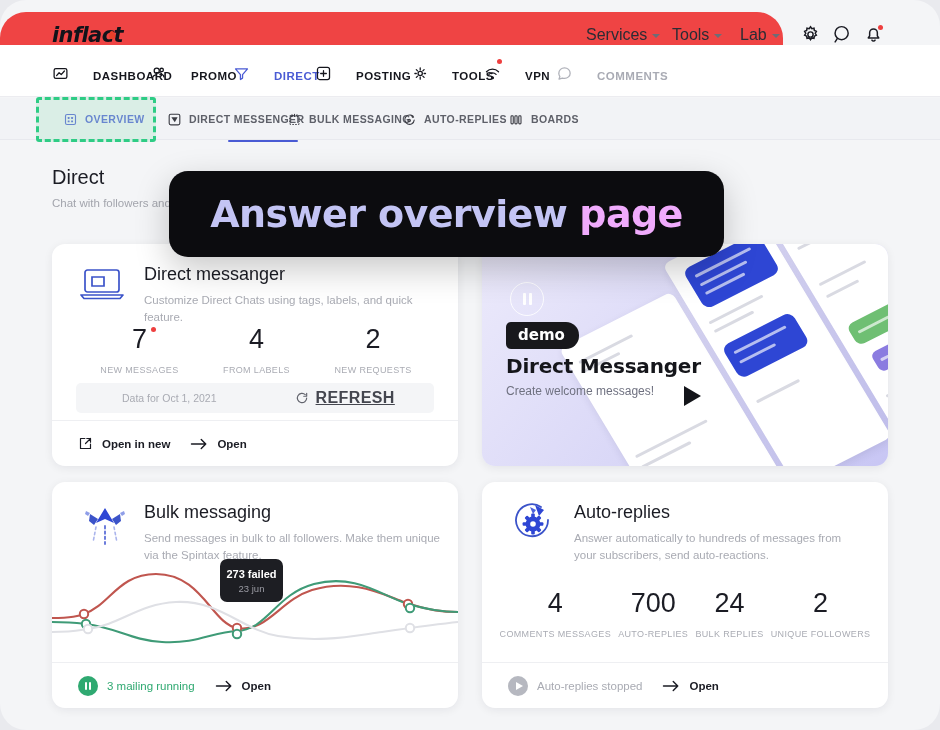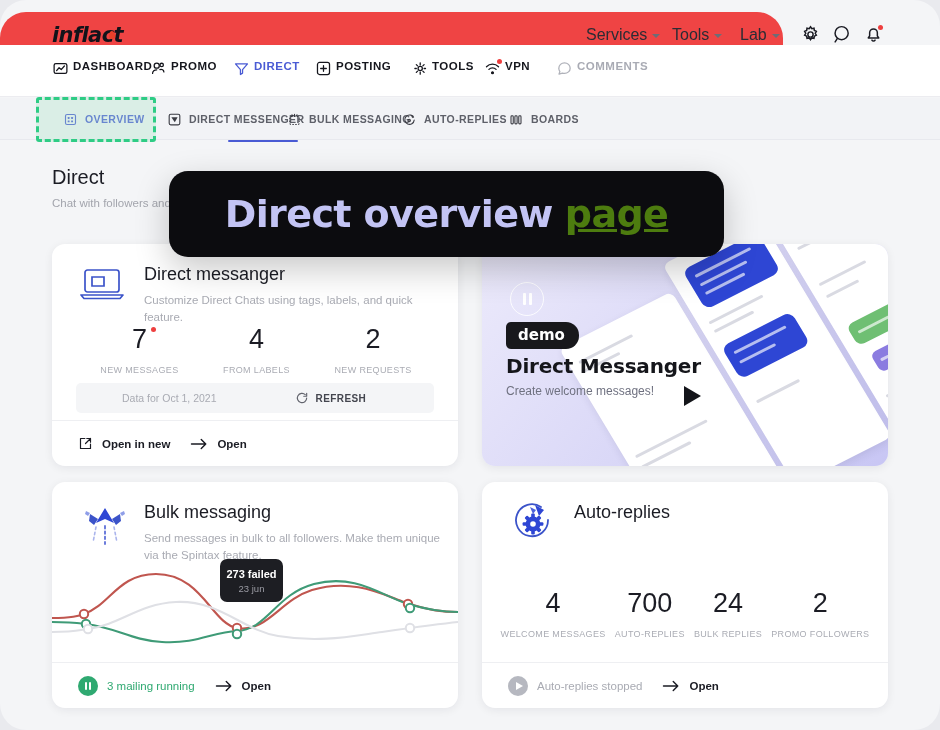--- a/index.html
+++ b/index.html
@@ -49,21 +49,21 @@
   #ico-search { left: 832px; }
   #ico-bell { left: 863px; }
   .bell-dot { position: absolute; right: 1px; top: 1px; width: 5px; height: 5px; border-radius: 50%; background: #ee3f3f; }
 
   
   #mainnav {
     position: absolute; left: 0; top: 45px; width: 940px; height: 52px;
     background: #ffffff; border-bottom: 1px solid #ececf0;
   }
   .nav-item {
-    position: absolute; top: 15px; display: flex; align-items: flex-start; gap: 4px;
+    position: absolute; top: 15px; display: flex; align-items: flex-end; gap: 24px;
     cursor: pointer; height: 22px;
   }
   .nav-item .nl {
     font-size: 11.5px; font-weight: bold; letter-spacing: 0.5px; color: #15161d;
   }
   .nav-item.active .nl { color: #4a5bd4; }
   .nav-item.muted .nl { color: #a9abb4; }
   .nav-ul { position: absolute; height: 2px; background: #4a5bd4; border-radius: 2px; }
   #badge-trial {
     position: absolute; left: 750px; top: 62px;
@@ -101,21 +101,21 @@
     background: #0c0c0f; border-radius: 19px;
     display: flex; align-items: center; justify-content: center;
     box-shadow: 0 12px 34px rgba(0,0,0,0.22);
     z-index: 40;
   }
   #banner .bt {
     font-size: 38px; font-weight: bold; letter-spacing: -0.6px;
     font-family: "DejaVu Sans", sans-serif;
   }
   #banner .b1 { color: #c3c4f4; }
-  #banner .b2 { color: #4d7c0f; text-decoration: underline; }
+  #banner .b2 { color: #f0abfc; }
 
   
   .card {
     position: absolute; background: #ffffff; border-radius: 13px;
     box-shadow: 0 2px 10px rgba(18,20,40,0.07);
     overflow: hidden;
   }
   #card-dm    { left: 52px;  top: 244px; width: 406px; height: 222px; }
   #card-demo  { left: 482px; top: 244px; width: 406px; height: 222px; }
   #card-bulk  { left: 52px;  top: 482px; width: 406px; height: 226px; }
@@ -135,21 +135,21 @@
   }
   .stat .sk { font-size: 9px; letter-spacing: 0.35px; color: #aaacb4; margin-top: 10px; }
 
   #dm-databar {
     position: absolute; left: 76px; top: 383px; width: 358px; height: 30px;
     background: #f4f5f7; border-radius: 5px; display: flex; align-items: center;
     z-index: 5;
   }
   #dm-databar .dtxt { font-size: 10.5px; color: #a9abb3; margin-left: 46px; }
   #dm-refresh { display: flex; align-items: center; gap: 7px; margin-left: 78px; cursor: pointer; }
-  #dm-refresh .rl { font-size: 10px; font-weight: bold; letter-spacing: 0.4px; color: #44464f; }
+  #dm-refresh .rl { font-size: 16px; font-weight: bold; letter-spacing: 0.4px; color: #44464f; text-decoration: underline; }
 
   .c-foot {
     position: absolute; left: 0; bottom: 0; width: 100%; height: 46px;
     border-top: 1px solid #eeeff2; display: flex; align-items: center; padding-left: 26px; gap: 20px;
   }
   .foot-link { display: flex; align-items: center; gap: 9px; cursor: pointer; }
   .foot-link .fl { font-size: 11.5px; font-weight: bold; color: #1b1c24; }
   .foot-link .fl.green { color: #2fa971; font-weight: normal; }
   .foot-link .fl.grey  { color: #a9abb3; font-weight: normal; }
 
@@ -370,21 +370,21 @@
     </div>
   </div>
   <div id="sel-box"></div>
 
   <div id="page-head">
     <div id="page-title">Direct</div>
     <div id="page-sub">Chat with followers and c</div>
   </div>
 
   <div id="banner">
-    <span class="bt b1">Direct overview</span>
+    <span class="bt b1">Answer overview</span>
     <span class="bt b2" style="margin-left:12px">page</span>
   </div>
 
   <div class="card" id="card-dm">
     <div class="c-head">
       <div class="c-ico">
         <svg width="48" height="40" viewBox="0 0 48 40" fill="none" stroke="#3b53c9" stroke-width="1.7">
           <rect x="7" y="6" width="34" height="22" rx="2.5"></rect>
           <path d="M3 31h42l-3 3.5H6z" stroke-linejoin="round"></path>
           <path d="M14 13h12v9H14z"></path>
@@ -556,39 +556,40 @@
             <rect x="31" y="20.2" width="4.4" height="3.6" rx="1"></rect>
             <rect x="17.2" y="14.2" width="3.8" height="3.8" rx="1" transform="rotate(-45 19 16)"></rect>
             <rect x="29" y="26" width="3.8" height="3.8" rx="1" transform="rotate(-45 31 28)"></rect>
             <rect x="17.2" y="26" width="3.8" height="3.8" rx="1" transform="rotate(45 19 28)"></rect>
             <rect x="29" y="14.2" width="3.8" height="3.8" rx="1" transform="rotate(45 31 16)"></rect>
           </g>
         </svg>
       </div>
       <div>
         <div class="c-title">Auto-replies</div>
+        <div class="c-desc" style="max-width:290px">Answer automatically to hundreds of messages from your subscribers, send auto-reactions.</div>
       </div>
     </div>
 
     <div class="stats" style="left:14px; top:106px; width:378px; justify-content:space-around">
       <div class="stat">
         <div class="sv">4</div>
-        <div class="sk">WELCOME MESSAGES</div>
+        <div class="sk">COMMENTS MESSAGES</div>
       </div>
       <div class="stat">
         <div class="sv">700</div>
         <div class="sk">AUTO-REPLIES</div>
       </div>
       <div class="stat">
         <div class="sv">24</div>
         <div class="sk">BULK REPLIES</div>
       </div>
       <div class="stat">
         <div class="sv">2</div>
-        <div class="sk">PROMO FOLLOWERS</div>
+        <div class="sk">UNIQUE FOLLOWERS</div>
       </div>
     </div>
 
     <div class="c-foot">
       <div class="foot-link">
         <span class="rnd-ico" style="background:#b6b8c0">
           <span style="display:inline-block;width:0;height:0;border-left:7px solid #fff;border-top:4.5px solid transparent;border-bottom:4.5px solid transparent;margin-left:2px"></span>
         </span>
         <span class="fl grey">Auto-replies stopped</span>
       </div>

